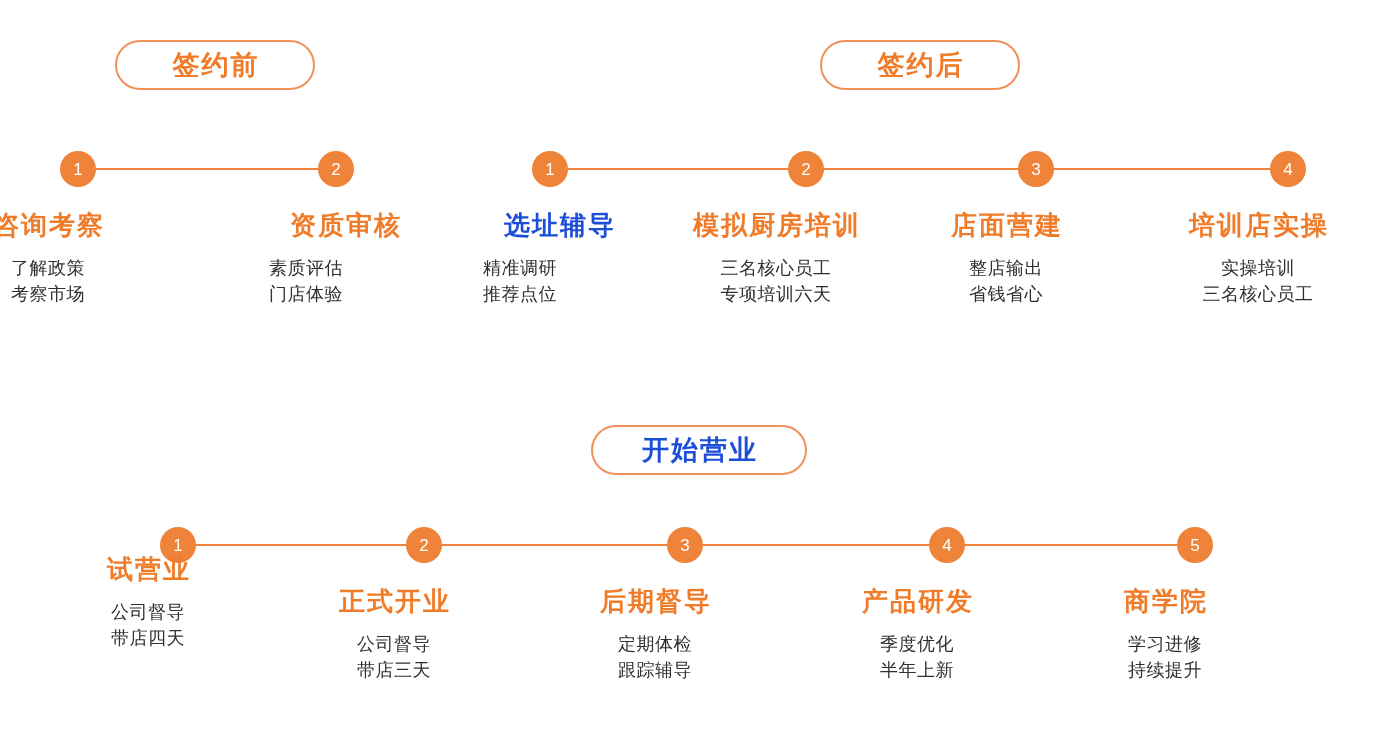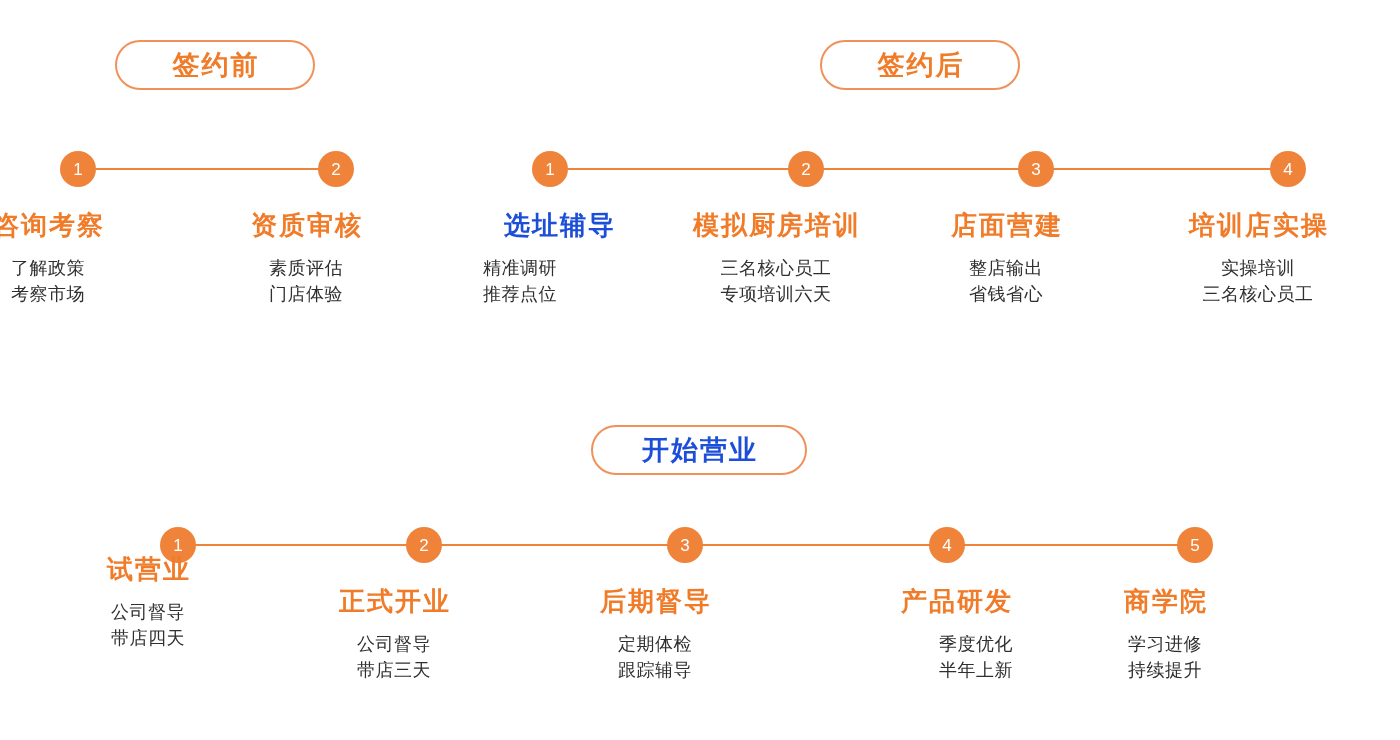--- a/index.html
+++ b/index.html
@@ -112,21 +112,21 @@
       <div class="node" style="left: 258px; background: rgb(238, 131, 57);">2</div>
     </div>
     <div class="step" style="left: -48px; top: 211px; width: 192px;">
       <div class="step-title" style="color: rgb(240, 123, 40);">咨询考察</div>
       <div class="step-lines" style="color: rgb(47, 47, 47);">
         <div>了解政策</div>
         <div>考察市场</div>
       </div>
     </div>
     <div class="step" style="left: 210px; top: 211px; width: 192px;">
-      <div class="step-title" style="color: rgb(240, 123, 40);">资质审核</div>
+      <div class="step-title" style="color: rgb(240, 123, 40); text-align: right;">资质审核</div>
       <div class="step-lines" style="color: rgb(47, 47, 47);">
         <div>素质评估</div>
         <div>门店体验</div>
       </div>
     </div>
     <div class="badge" style="left: 820px; top: 40px; width: 200px; height: 50px; border-color: rgb(240, 145, 90); color: rgb(240, 123, 40);">签约后</div>
     <div class="rail" style="left: 532px; top: 149px; width: 790px;">
       <div class="rail-line" style="left: 36px; width: 720px; background: rgb(238, 131, 57);"></div>
       <div class="node" style="left: 0px; background: rgb(238, 131, 57);">1</div>
       <div class="node" style="left: 256px; background: rgb(238, 131, 57);">2</div>
@@ -184,21 +184,21 @@
         <div>带店三天</div>
       </div>
     </div>
     <div class="step" style="left: 559px; top: 587px; width: 192px;">
       <div class="step-title" style="color: rgb(240, 123, 40);">后期督导</div>
       <div class="step-lines" style="color: rgb(47, 47, 47);">
         <div>定期体检</div>
         <div>跟踪辅导</div>
       </div>
     </div>
-    <div class="step" style="left: 821px; top: 587px; width: 192px; text-align: right;">
+    <div class="step" style="left: 821px; top: 587px; width: 192px;">
       <div class="step-title" style="color: rgb(240, 123, 40);">产品研发</div>
       <div class="step-lines" style="color: rgb(47, 47, 47);">
         <div>季度优化</div>
         <div>半年上新</div>
       </div>
     </div>
     <div class="step" style="left: 1069px; top: 587px; width: 192px;">
       <div class="step-title" style="color: rgb(240, 123, 40);">商学院</div>
       <div class="step-lines" style="color: rgb(47, 47, 47);">
         <div>学习进修</div>

